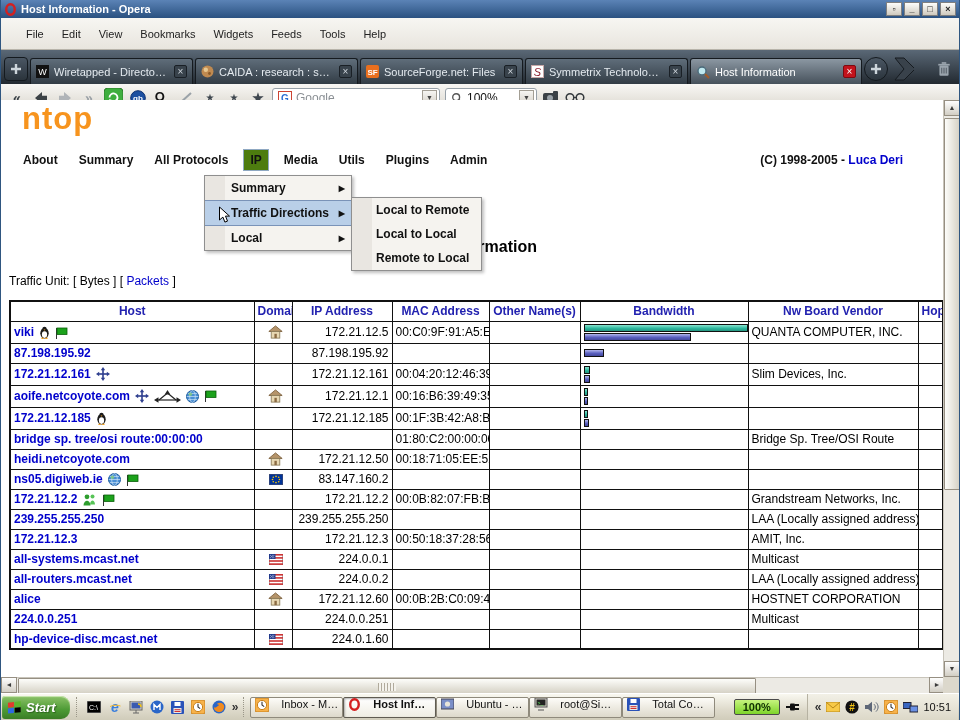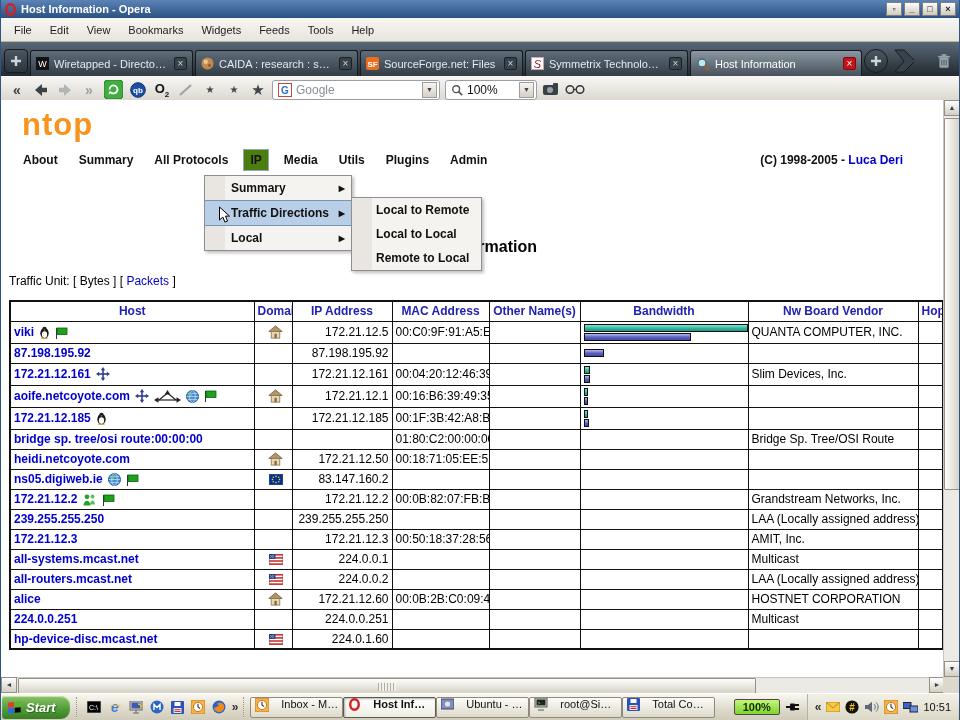--- a/index.html
+++ b/index.html
@@ -3,21 +3,21 @@
 <meta charset="utf-8">
 <style>
   *{margin:0;padding:0;box-sizing:border-box;font-family:"Liberation Sans",sans-serif}
   html,body{background:#555}
   .screen{position:relative;width:960px;height:720px;overflow:hidden;background:#fff;border-left:1px solid #2f5680;border-right:1px solid #2f5680}
   
   .titlebar{height:18px;background:linear-gradient(180deg,#5b83b6,#2a5180);color:#fff;display:flex;align-items:center;gap:4px;padding:0 3px;font-size:11px;font-weight:bold}
   .winbtns{margin-left:auto;display:flex;gap:2px}
   .winbtn{width:16px;height:14px;background:linear-gradient(#fdfdfb,#cfcabf);border:1px solid #7f7f7f;font-size:9px;line-height:12px;text-align:center;color:#222;cursor:default}
   
-  .menubar{height:24px;background:linear-gradient(#f7f6f2,#e8e5de);display:flex;align-items:center;padding-left:4px;font-size:11px;border-bottom:1px solid #b8b4aa}
+  .menubar{height:32px;background:linear-gradient(#f7f6f2,#e8e5de);display:flex;align-items:center;padding-left:16px;font-size:11px;border-bottom:1px solid #b8b4aa}
   .mitem{padding:3px 9px;color:#222}
   
   .tabbar{height:34px;background:linear-gradient(#5a6876,#222930);display:flex;align-items:flex-end;padding:0 3px;gap:2px}
   .sqbtn{width:24px;height:24px;margin-bottom:3px;border-radius:4px;background:linear-gradient(#4a5663,#2b343c);border:1px solid #141a1f;display:flex;align-items:center;justify-content:center}
   .tab{width:163px;height:26px;background:linear-gradient(#5f6d7a,#323c45);border:1px solid #151a1f;border-bottom:none;border-radius:3px 3px 0 0;display:flex;align-items:center;gap:5px;padding:0 5px;color:#e4eaef;font-size:11px;overflow:hidden;white-space:nowrap}
   .tab.active{background:linear-gradient(#8b97a2,#46515b);color:#fff;width:172px}
   .ticon{flex:0 0 auto;display:inline-flex}
   .tlabel{flex:1;overflow:hidden;text-overflow:ellipsis}
   .tx{flex:0 0 auto;width:13px;height:13px;font-size:10px;line-height:12px;text-align:center;color:#cfd6dc;background:#38424b;border:1px solid #1a2averted026;border:1px solid #1a2026;border-radius:2px}
   .tx.txr{background:#c3131c;color:#fff;border-color:#7d0a10}
@@ -29,21 +29,21 @@
   .st{color:#3e464e}.sts{font-size:10px}.stb{font-size:15px}
   .field{height:20px;background:#fff;border:1px solid #97a0a8;border-radius:3px;display:flex;align-items:center;gap:4px;padding:0 2px 0 5px;font-size:12px;color:#111}
   .addr{flex:1}
   .gbox{width:168px}
   .zbox{width:92px}
   .ftext{flex:1;overflow:hidden;white-space:nowrap}
   .gray{color:#8a8f94}
   .ddbtn{width:15px;height:16px;background:linear-gradient(#f6f5f2,#d5d0c7);border:1px solid #a39e94;font-size:7px;color:#444;display:flex;align-items:center;justify-content:center}
   
   .page{position:absolute;top:100px;left:0;width:944px;height:577px;background:#fff}
-  .ntoplogo{position:absolute;top:7px;left:21px;font-size:31px;font-weight:bold;color:#f7941e;letter-spacing:1px}
+  .ntoplogo{position:absolute;top:1px;left:21px;font-size:31px;font-weight:bold;color:#f7941e;letter-spacing:1px}
   .pagenav{position:absolute;top:49px;left:16px;display:flex;align-items:center;font-size:12px;font-weight:bold}
   .navitem{padding:4px 6px;margin-right:9px;color:#111}
   .navitem.active{background:#4d7c0f;border:1px solid #8fa8c2;padding:3px 6px}
   .copyright{position:absolute;top:53px;right:42px;font-size:12px;font-weight:bold;color:#111}
   .bluelink{color:#0000cc}
   .pagetitle{position:absolute;top:138px;left:0;width:100%;text-align:center;font-size:16px;font-weight:bold;color:#000;z-index:1}
   .trafficunit{position:absolute;top:174px;left:8px;font-size:12px;font-weight:normal;color:#000}
   .tulink{color:#0000cc}
   
   .menu{position:absolute;left:203px;top:75px;width:148px;background:linear-gradient(90deg,#e9e6e1 0,#e9e6e1 20px,#f5f3ef 20px);border:1px solid #8f8f8f;box-shadow:2px 2px 3px rgba(0,0,0,.25);z-index:5}

